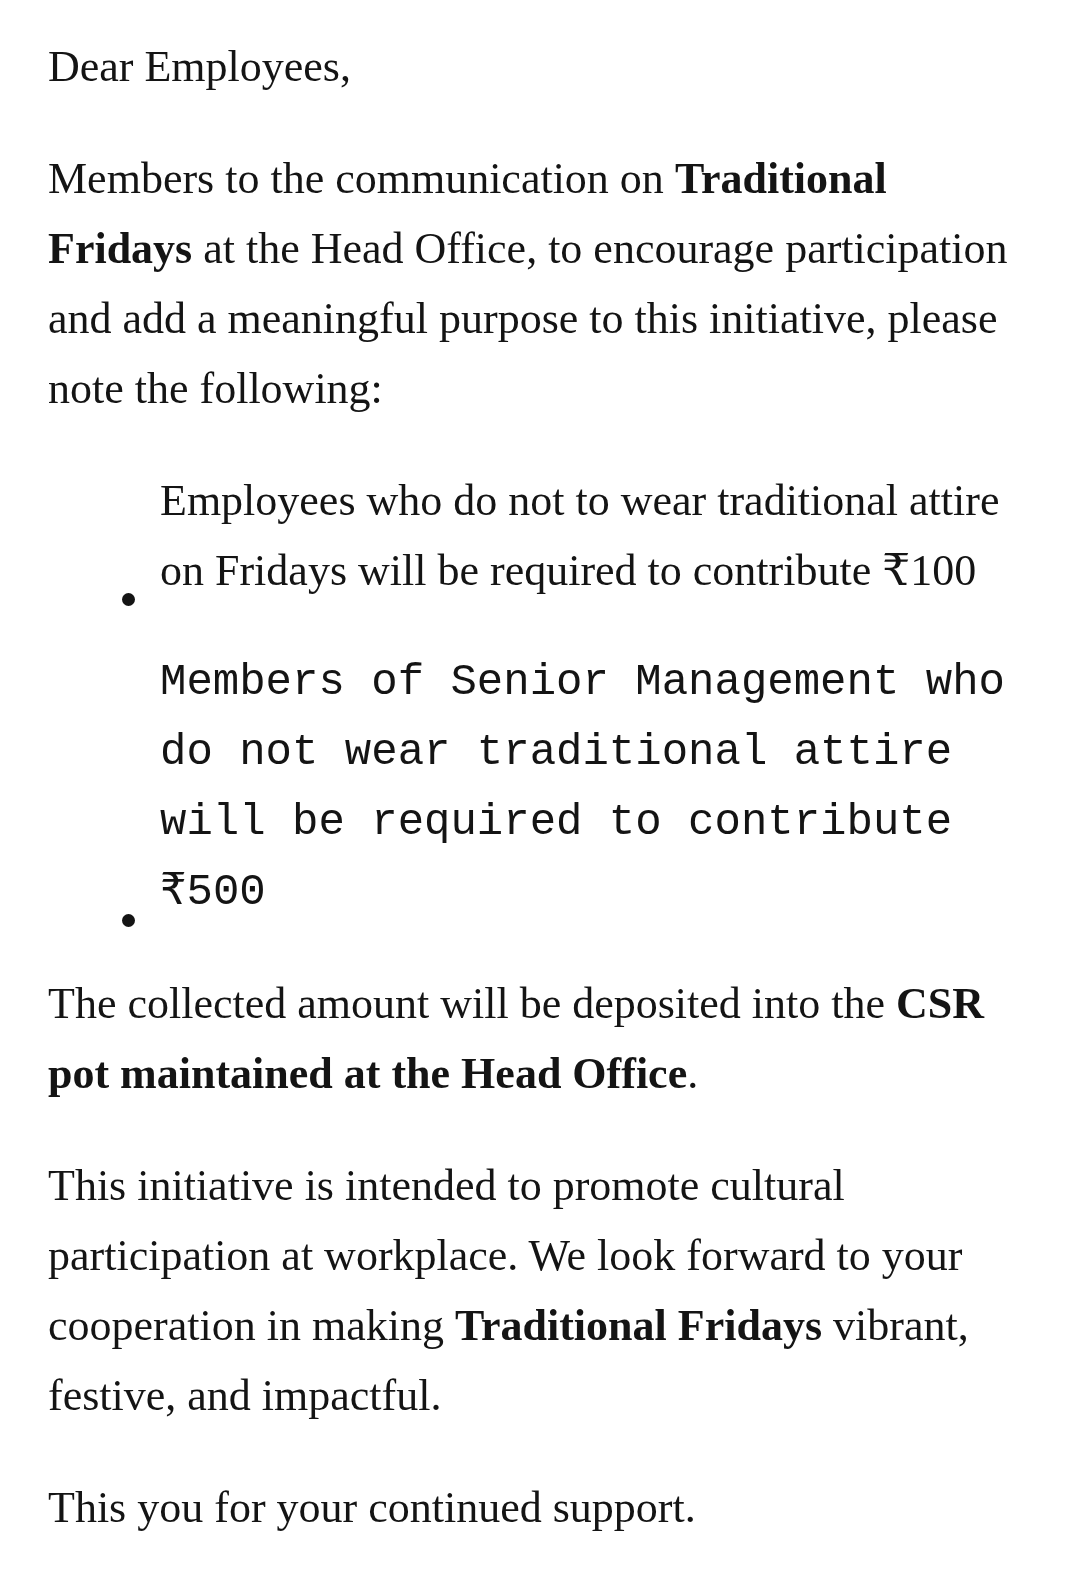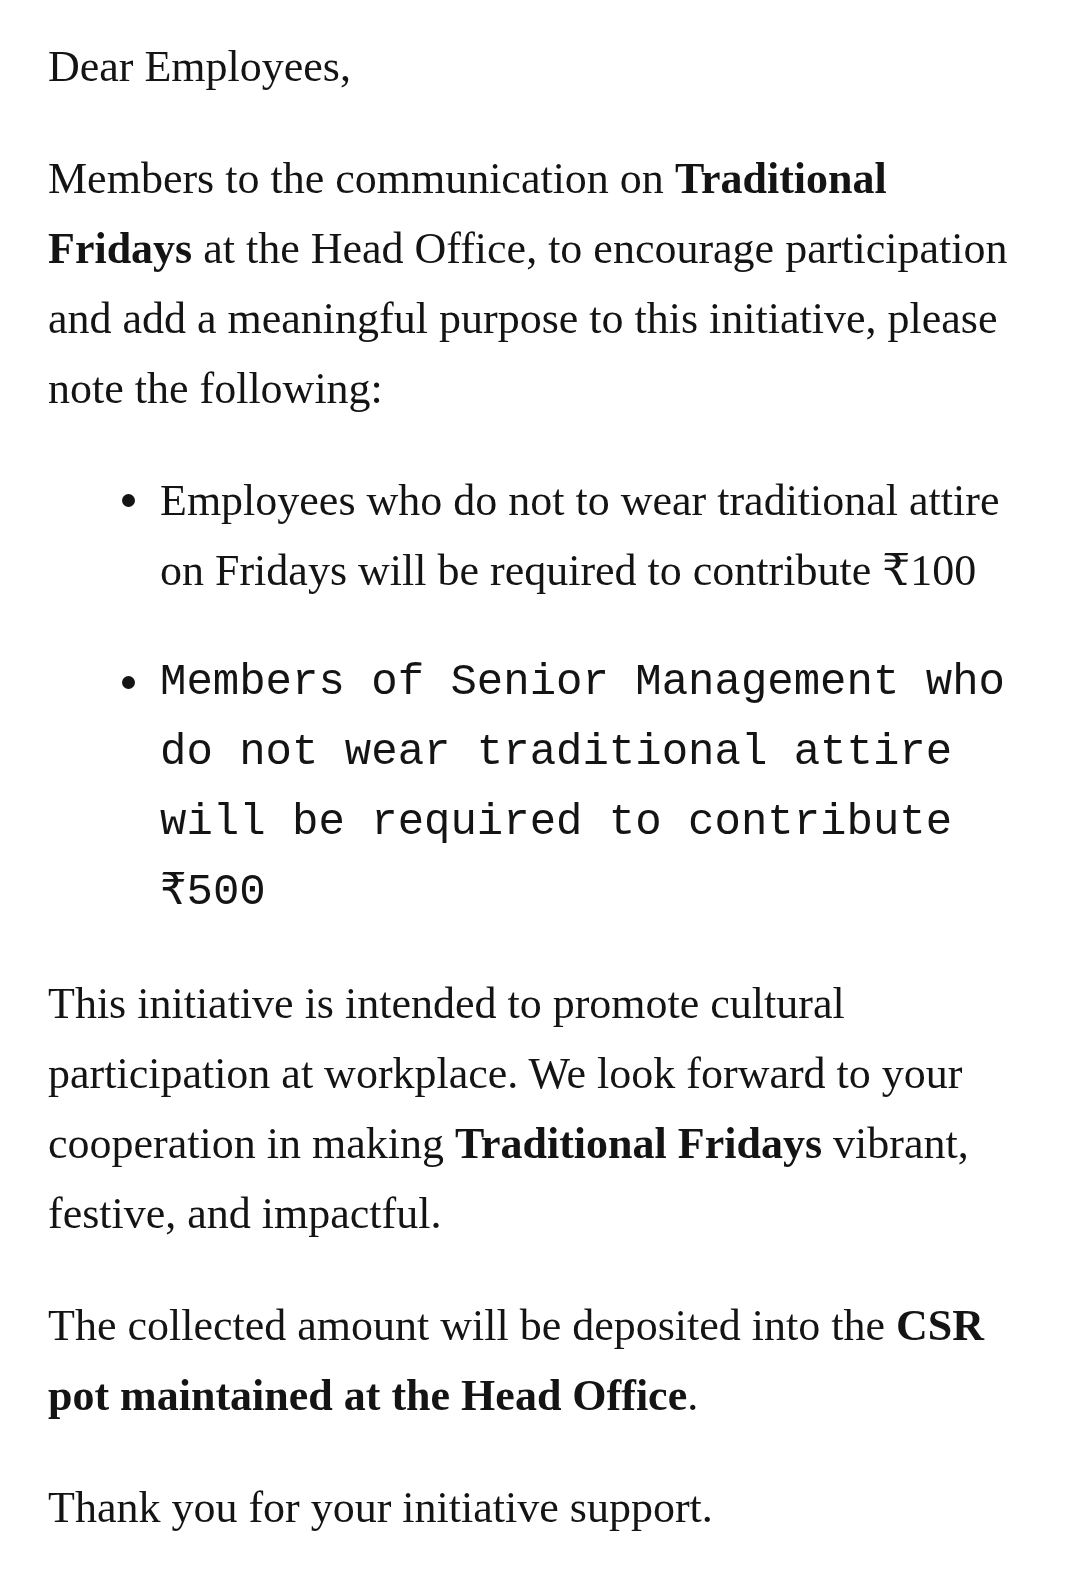--- a/index.html
+++ b/index.html
@@ -25,21 +25,21 @@
   p:last-child {
     margin-bottom: 0;
   }
   ul.rules {
     list-style: none;
     margin: 0 0 42px 0;
     padding: 0 0 0 74px;
   }
   ul.rules li {
     display: flex;
-    align-items: flex-start;
+    align-items: flex-end;
     margin: 0 0 42px 0;
   }
   ul.rules li:last-child {
     margin-bottom: 42px;
     font-family: Liberation Mono, monospace;
   }
   .bullet-dot {
     flex: 0 0 auto;
     width: 13px;
     height: 13px;
@@ -69,19 +69,19 @@
     <li>
       <span class="bullet-dot"></span>
       <span class="li-text"><span>Employees who do not to wear traditional attire on Fridays will be required to contribute ₹100</span></span>
     </li>
     <li>
       <span class="bullet-dot"></span>
       <span class="li-text"><span>Members of Senior Management who do not wear traditional attire will be required to contribute ₹500</span></span>
     </li>
   </ul>
 
+  <p><span>The collected amount will be deposited into the </span><span class="b">CSR pot maintained at the Head Office</span><span>.</span></p>
+
   <p><span>This initiative is intended to promote cultural participation at workplace. We look forward to your cooperation in making </span><span class="b">Traditional Fridays</span><span> vibrant, festive, and impactful.</span></p>
 
-  <p><span>The collected amount will be deposited into the </span><span class="b">CSR pot maintained at the Head Office</span><span>.</span></p>
-
-  <p><span>Thank you for your initiative support.</span></p>
+  <p><span>This you for your continued support.</span></p>
 
 </div>
 
 </body></html>

